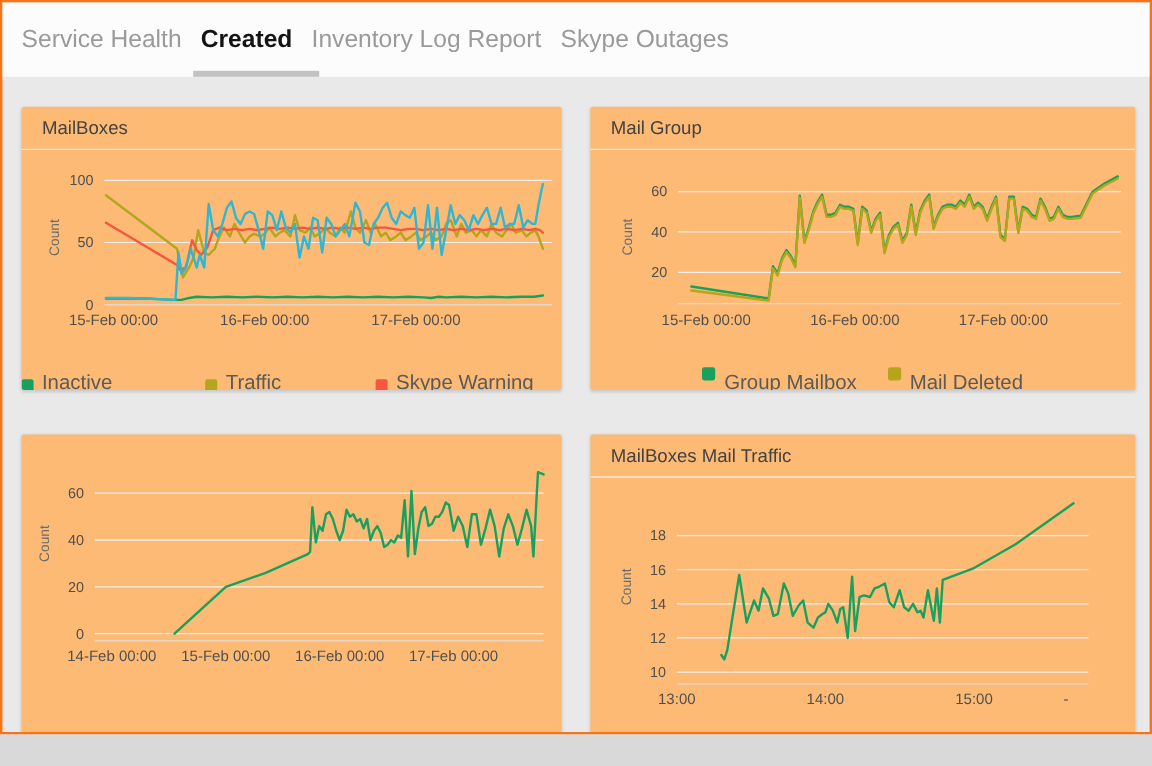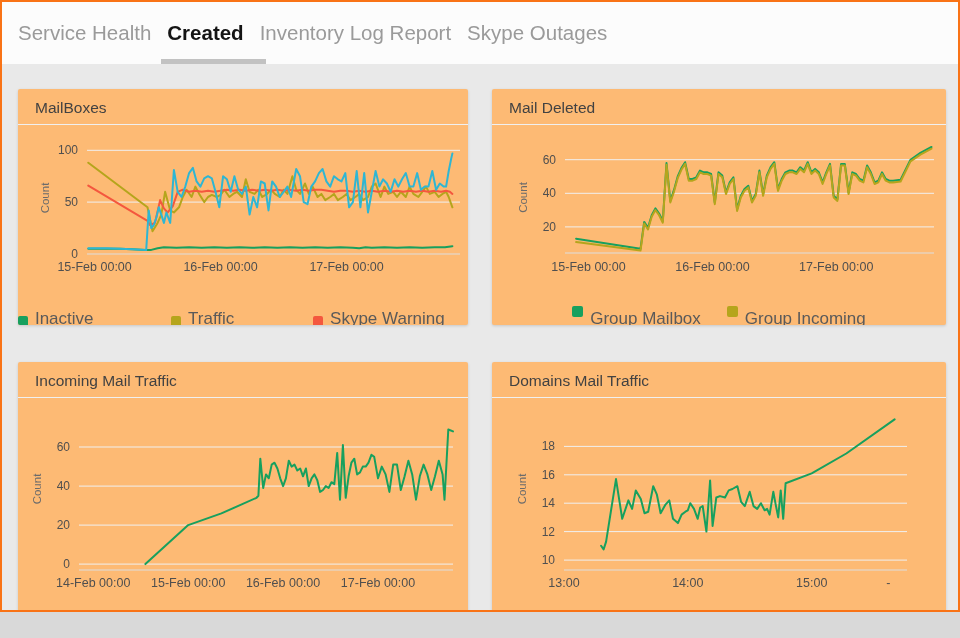--- a/index.html
+++ b/index.html
@@ -62,21 +62,21 @@
             <span class="legend-label">Traffic Mailbox</span>
           </div>
           <div class="legend-item">
             <span class="legend-swatch" style="background: rgb(244, 87, 62);"></span>
             <span class="legend-label">Skype Warning Size</span>
           </div>
         </div>
     </div>
 
     <div class="card">
-      <div class="card-title">Mail Deleted</div>
+      <div class="card-title">Mail Group</div>
       <svg class="chart-wrap" width="454" height="165" viewBox="0 0 454 165">
           <line x1="73" x2="442" y1="101.9" y2="101.9" stroke="#f0f0f0" stroke-width="1"></line>
           <text x="64" y="105.9" text-anchor="end" font-size="12" fill="#4f4f4f">20</text>
           <line x1="73" x2="442" y1="68.3" y2="68.3" stroke="#f0f0f0" stroke-width="1"></line>
           <text x="64" y="72.3" text-anchor="end" font-size="12" fill="#4f4f4f">40</text>
           <line x1="73" x2="442" y1="34.7" y2="34.7" stroke="#f0f0f0" stroke-width="1"></line>
           <text x="64" y="38.7" text-anchor="end" font-size="12" fill="#4f4f4f">60</text>
           <line x1="73" x2="442" y1="128" y2="128" stroke="#dedede" stroke-width="1"></line>
           <text x="35" y="72.5" text-anchor="middle" font-size="11.5" fill="#6b6b6b" transform="rotate(-90 35 72.5)">Count</text>
           <text x="96.5" y="146" text-anchor="middle" font-size="12.5" fill="#4f4f4f">15-Feb 00:00</text>
@@ -85,48 +85,47 @@
           <polyline points="84.1,113.7 148.5,123.8 152.2,96.9 156.0,102.8 159.7,90.2 163.4,83.4 167.1,88.5 170.8,96.0 174.5,38.0 178.3,75.9 182.0,64.9 185.7,51.5 189.4,43.1 193.1,37.2 196.8,54.0 200.5,54.0 204.3,52.3 208.0,45.6 211.7,47.3 215.4,47.3 219.1,49.0 222.8,77.5 226.5,47.3 230.3,50.6 234.0,67.5 237.7,57.4 241.4,52.3 245.1,84.3 248.8,70.8 252.5,64.1 256.3,60.7 260.0,75.9 263.7,69.1 267.4,45.6 271.1,69.1 274.8,50.6 278.6,42.2 282.3,37.2 286.0,64.1 289.7,54.0 293.4,47.3 297.1,45.6 300.8,45.6 304.6,47.3 308.3,42.2 312.0,45.6 315.7,37.2 319.4,47.3 323.1,43.9 326.8,47.3 330.6,57.4 334.3,47.3 338.0,38.9 341.7,70.8 345.4,74.2 349.1,38.9 352.8,38.9 356.6,67.5 360.3,47.3 364.0,49.0 367.7,54.0 371.4,55.7 375.1,40.5 378.8,47.3 382.6,57.4 386.3,55.7 390.0,47.3 393.7,54.0 397.4,55.7 401.1,55.7 408.6,54.8 418.5,34.7 428.4,27.9 439.5,22.0" fill="none" stroke="#17a05e" stroke-width="2" stroke-linejoin="round" stroke-linecap="round"></polyline>
           <polyline points="84.1,117.1 148.5,125.5 152.2,98.6 156.0,104.5 159.7,91.8 163.4,85.1 167.1,90.2 170.8,97.7 174.5,39.7 178.3,77.5 182.0,66.6 185.7,53.2 189.4,44.8 193.1,38.9 196.8,55.7 200.5,55.7 204.3,54.0 208.0,47.3 211.7,49.0 215.4,49.0 219.1,50.6 222.8,79.2 226.5,49.0 230.3,52.3 234.0,69.1 237.7,59.0 241.4,54.0 245.1,86.0 248.8,72.5 252.5,65.8 256.3,62.4 260.0,77.5 263.7,70.8 267.4,47.3 271.1,70.8 274.8,52.3 278.6,43.9 282.3,38.9 286.0,65.8 289.7,55.7 293.4,49.0 297.1,47.3 300.8,47.3 304.6,49.0 308.3,43.9 312.0,47.3 315.7,38.9 319.4,49.0 323.1,45.6 326.8,49.0 330.6,59.0 334.3,49.0 338.0,40.5 341.7,72.5 345.4,75.9 349.1,40.5 352.8,40.5 356.6,69.1 360.3,49.0 364.0,50.6 367.7,55.7 371.4,57.4 375.1,42.2 378.8,49.0 382.6,59.0 386.3,57.4 390.0,49.0 393.7,55.7 397.4,57.4 401.1,57.4 408.6,56.5 418.5,36.3 428.4,29.6 439.5,23.7" fill="none" stroke="#b5a51c" stroke-width="2" stroke-linejoin="round" stroke-linecap="round"></polyline>
         </svg>
       <div class="legend">
           <div class="legend-item">
             <span class="legend-swatch" style="background: rgb(23, 160, 94);"></span>
             <span class="legend-label">Group Mailbox</span>
           </div>
           <div class="legend-item">
             <span class="legend-swatch" style="background: rgb(181, 165, 28);"></span>
-            <span class="legend-label">Group Incoming</span>
+            <span class="legend-label">Mail Deleted</span>
           </div>
         </div>
     </div>
 
     <div class="card">
-      <div class="card-title">Incoming Mail Traffic</div>
       <svg class="chart-wrap" width="450" height="200" viewBox="0 0 450 200">
           <line x1="61" x2="435" y1="166.1" y2="166.1" stroke="#f0f0f0" stroke-width="1"></line>
           <text x="52" y="170.1" text-anchor="end" font-size="12" fill="#4f4f4f">0</text>
           <line x1="61" x2="435" y1="127.1" y2="127.1" stroke="#f0f0f0" stroke-width="1"></line>
           <text x="52" y="131.1" text-anchor="end" font-size="12" fill="#4f4f4f">20</text>
           <line x1="61" x2="435" y1="88.1" y2="88.1" stroke="#f0f0f0" stroke-width="1"></line>
           <text x="52" y="92.1" text-anchor="end" font-size="12" fill="#4f4f4f">40</text>
           <line x1="61" x2="435" y1="49.0" y2="49.0" stroke="#f0f0f0" stroke-width="1"></line>
           <text x="52" y="53.0" text-anchor="end" font-size="12" fill="#4f4f4f">60</text>
           <line x1="61" x2="435" y1="172" y2="172" stroke="#dedede" stroke-width="1"></line>
           <text x="23" y="91" text-anchor="middle" font-size="11.5" fill="#6b6b6b" transform="rotate(-90 23 91)">Count</text>
           <text x="75.2" y="189" text-anchor="middle" font-size="12.5" fill="#4f4f4f">14-Feb 00:00</text>
           <text x="170.2" y="189" text-anchor="middle" font-size="12.5" fill="#4f4f4f">15-Feb 00:00</text>
           <text x="265.1" y="189" text-anchor="middle" font-size="12.5" fill="#4f4f4f">16-Feb 00:00</text>
           <text x="360.0" y="189" text-anchor="middle" font-size="12.5" fill="#4f4f4f">17-Feb 00:00</text>
           <polyline points="127.4,166.1 170.2,127.1 203.4,115.4 238.5,99.8 240.4,97.8 242.3,60.7 245.2,90.0 248.0,76.4 250.8,80.3 253.7,66.6 256.5,64.7 259.4,70.5 262.2,80.3 265.1,88.1 267.9,80.3 270.8,62.7 273.6,68.6 276.5,66.6 279.3,72.5 282.2,70.5 285.0,78.3 287.9,70.5 290.7,88.1 293.6,80.3 296.4,76.4 299.3,82.2 302.1,93.9 305.0,92.0 307.8,88.1 310.6,90.0 313.5,84.2 316.3,86.1 319.2,54.9 322.0,101.7 324.9,47.1 327.7,99.8 330.6,78.3 333.4,64.7 336.3,60.7 339.1,76.4 342.0,74.4 344.8,68.6 347.7,68.6 350.5,64.7 353.4,56.8 356.2,58.8 360.0,80.3 363.8,68.6 367.6,76.4 371.4,93.9 375.2,66.6 379.0,66.6 382.8,92.0 386.6,78.3 390.4,62.7 394.2,76.4 398.0,101.7 401.8,78.3 405.6,66.6 409.4,76.4 413.2,92.0 417.0,78.3 420.8,62.7 424.6,76.4 426.5,101.7 430.3,31.5 435.0,33.4" fill="none" stroke="#17a05e" stroke-width="2" stroke-linejoin="round" stroke-linecap="round"></polyline>
         </svg>
     </div>
 
     <div class="card">
-      <div class="card-title">Domains Mail Traffic</div>
+      <div class="card-title">MailBoxes Mail Traffic</div>
       <svg class="chart-wrap" width="454" height="200" viewBox="0 0 454 200">
           <line x1="72" x2="415" y1="162.1" y2="162.1" stroke="#f0f0f0" stroke-width="1"></line>
           <text x="63" y="166.1" text-anchor="end" font-size="12" fill="#4f4f4f">10</text>
           <line x1="72" x2="415" y1="133.6" y2="133.6" stroke="#f0f0f0" stroke-width="1"></line>
           <text x="63" y="137.6" text-anchor="end" font-size="12" fill="#4f4f4f">12</text>
           <line x1="72" x2="415" y1="105.2" y2="105.2" stroke="#f0f0f0" stroke-width="1"></line>
           <text x="63" y="109.2" text-anchor="end" font-size="12" fill="#4f4f4f">14</text>
           <line x1="72" x2="415" y1="76.8" y2="76.8" stroke="#f0f0f0" stroke-width="1"></line>
           <text x="63" y="80.8" text-anchor="end" font-size="12" fill="#4f4f4f">16</text>
           <line x1="72" x2="415" y1="48.4" y2="48.4" stroke="#f0f0f0" stroke-width="1"></line>

